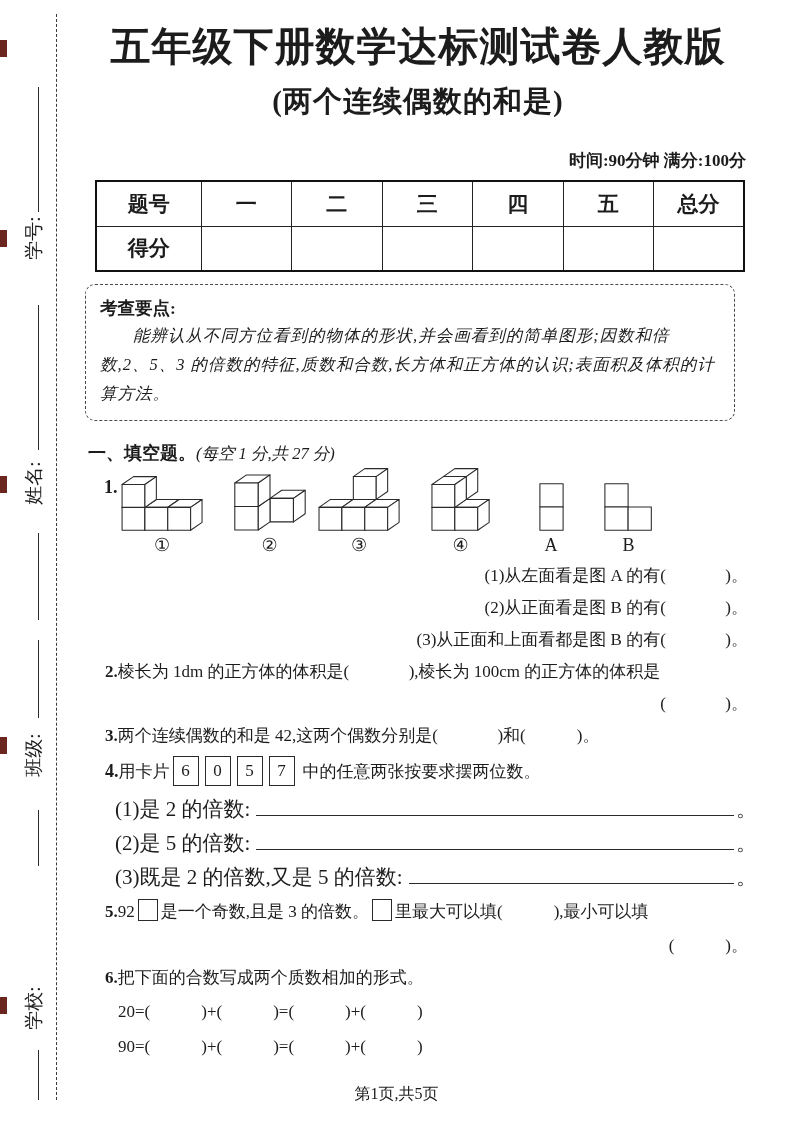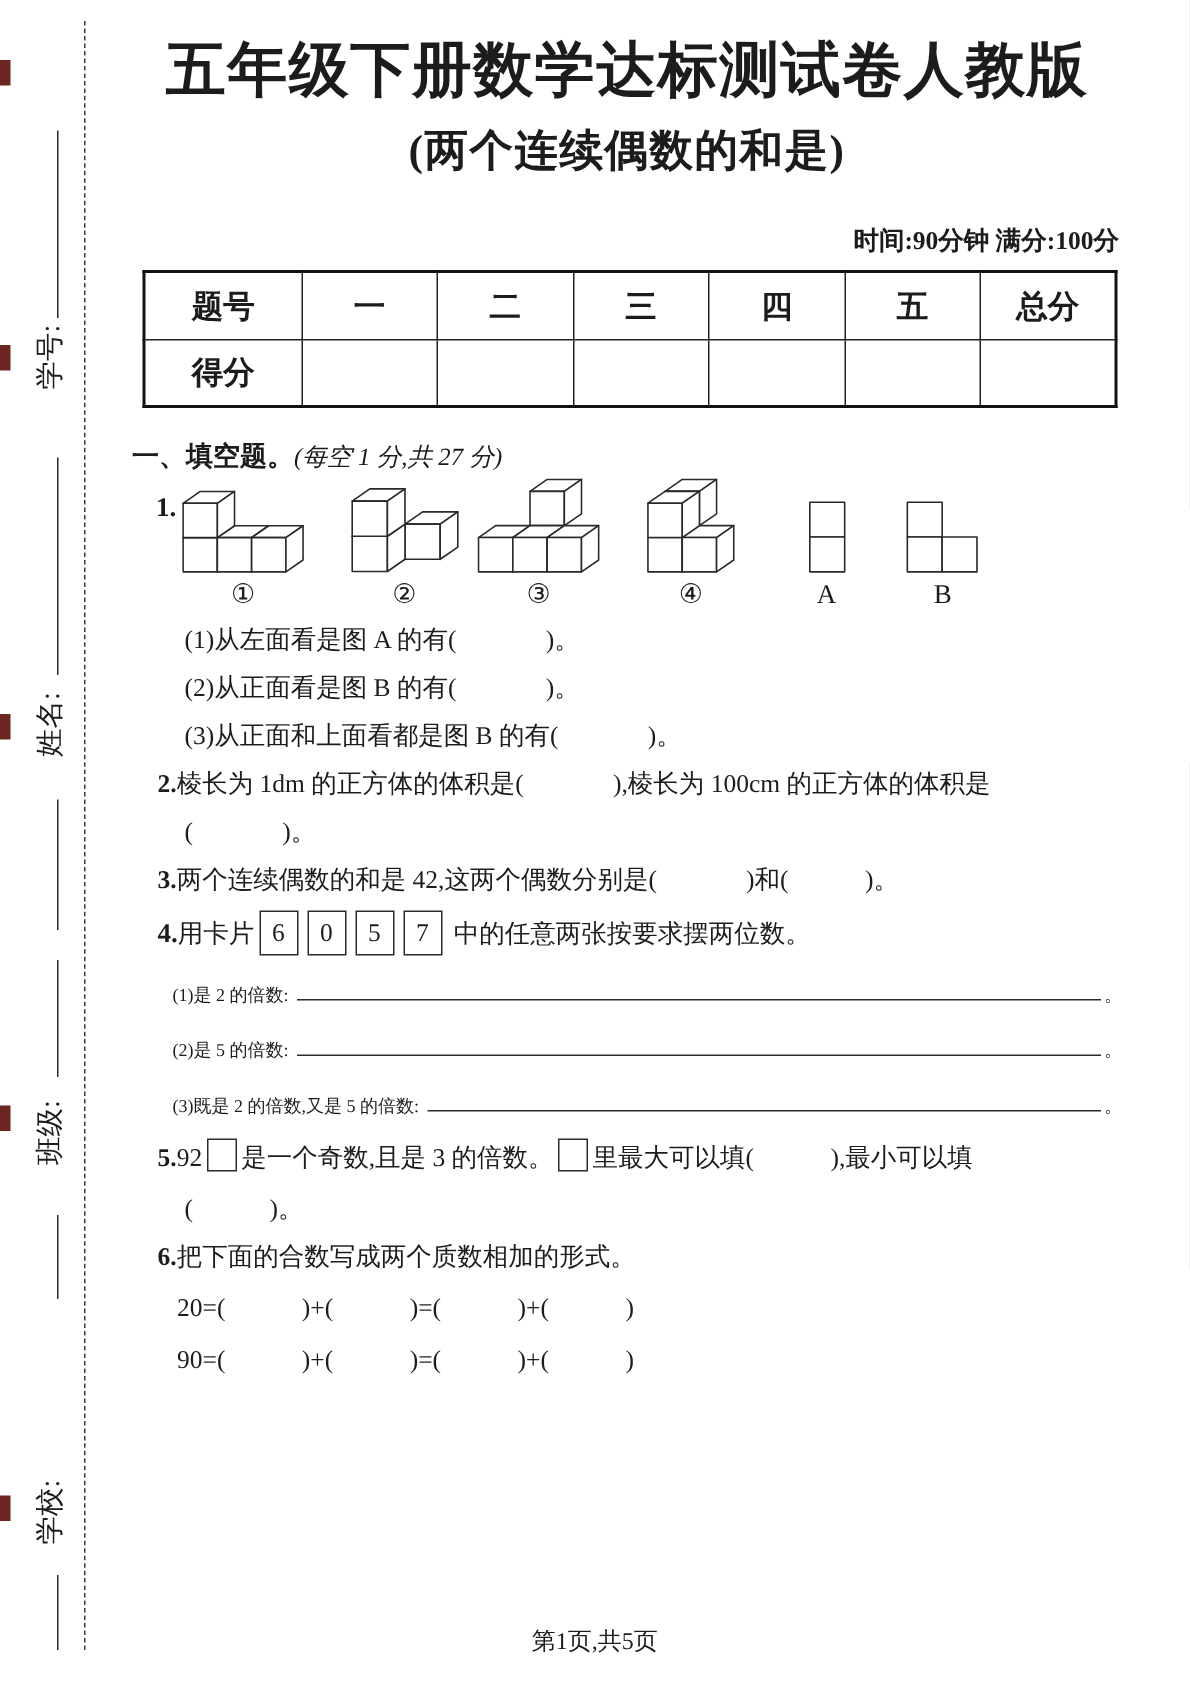--- a/index.html
+++ b/index.html
@@ -41,33 +41,33 @@
   
   .figs-row { display:flex; align-items:flex-end; margin-top:6px; margin-left:16px; height:84px; }
   .q-num { font-weight:bold; font-size:18px; }
   .figs-row > .q-num { align-self:flex-start; margin-top:6px; }
   .fig { display:flex; flex-direction:column; align-items:center; }
   .fig svg { display:block; }
   .fig-label { font-size:18px; line-height:20px; margin-top:3px; }
   .fig svg polygon, .fig svg rect { fill:#ffffff; stroke:#2a2a2a; stroke-width:1.2; stroke-linejoin:round; }
   
   .q-line { font-size:17px; line-height:22px; margin-top:10px; white-space:pre-wrap; }
-  .indent1 { margin-left:35px; }
+  .indent1 { margin-left:35px;text-align:right; }
   .indent0 { margin-left:17px; }
   .q-line .q-num { font-size:17px; }
   
   .cards-line { display:flex; align-items:center; margin-top:9px; margin-left:17px; font-size:17px; }
   .digit-card {
     display:inline-block; width:26px; height:30px; border:1.4px solid #2a2a2a;
     text-align:center; line-height:28px; font-size:17px; margin:0 3px;
   }
   .digit-card:first-of-type { margin-left:7px; }
   .cards-suffix { margin-left:5px; }
   
-  .fill-row { display:flex; align-items:baseline; margin-top:12px; margin-left:27px; font-size:12px; line-height:22px; }
+  .fill-row { display:flex; align-items:baseline; margin-top:12px; margin-left:27px; font-size:21px; line-height:22px; }
   .fill-row .blank-line { flex:1; border-bottom:1.1px solid #2a2a2a; height:18px; margin:0 2px 0 6px; }
   .fill-row .end-dot { width:12px; }
   
   .boxed-blank {
     display:inline-block; width:20px; height:22px; border:1.3px solid #2a2a2a;
     vertical-align:-4px; margin:0 3px;
   }
   .footer { position:absolute; left:0; width:793px; top:1084px; text-align:center; font-size:16px; }
 </style>
 </head>
@@ -126,20 +126,24 @@
         <td></td>
         <td></td>
         <td></td>
         <td></td>
         <td></td>
         <td></td>
       </tr>
     </tbody>
       </table>
 
+    <div class="points-box">
+      <div class="points-heading">考查要点:</div>
+      <div class="points-body">能辨认从不同方位看到的物体的形状,并会画看到的简单图形;因数和倍数,2、5、3 的倍数的特征,质数和合数,长方体和正方体的认识;表面积及体积的计算方法。</div>
+    </div>
 
     <div class="sec-head">
       <span class="sec-main">一、填空题。</span><span class="sec-note">(每空 1 分,共 27 分)</span>
     </div>
 
     <div class="figs-row">
       <span class="q-num">1.</span>
 
       <div class="fig" style="margin-left:2px">
         <svg width="85" height="58" viewBox="0 0 96 66">

